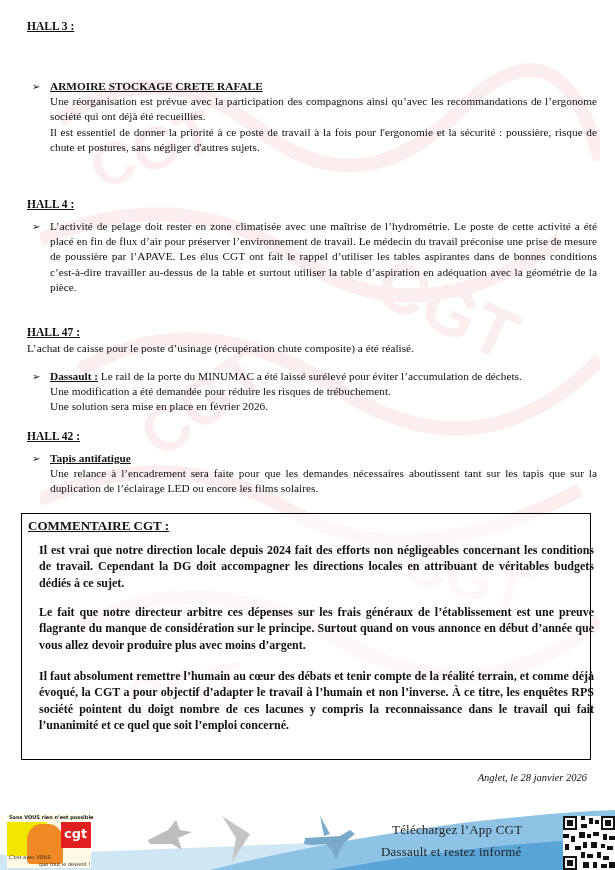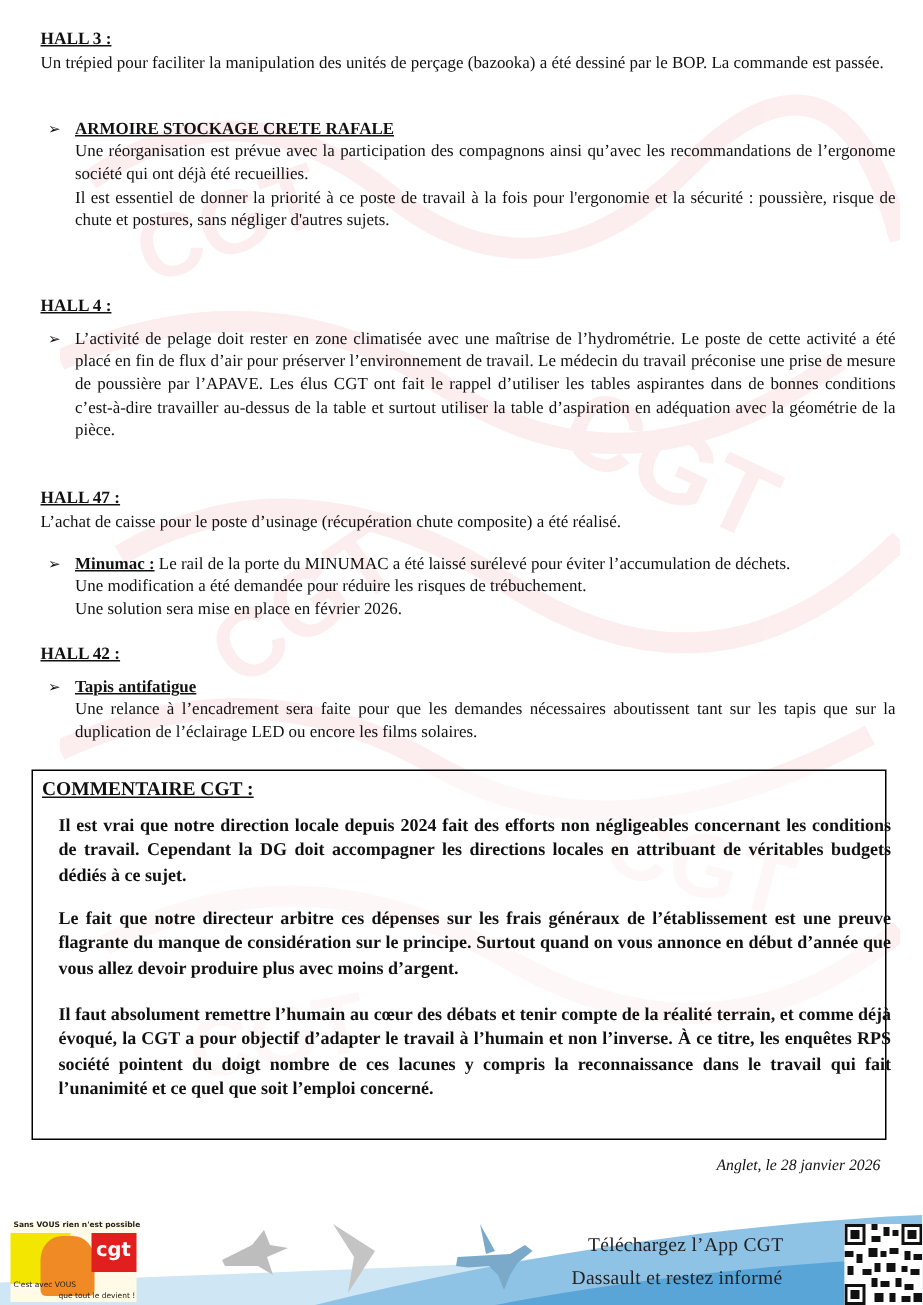--- a/index.html
+++ b/index.html
@@ -80,21 +80,20 @@
     <text x="330" y="260" font-size="70" transform="rotate(25 330 260)">CGT</text>
     <text x="120" y="420" font-size="64" transform="rotate(-35 120 420)">CGT</text>
     <text x="360" y="540" font-size="60" transform="rotate(15 360 540)">CGT</text>
     <text x="90" y="680" font-size="56" transform="rotate(-10 90 680)">CGT</text>
   </g>
 </svg>
 
 <div class="page">
 
   <div class="hall-title text" style="top:19px;">HALL 3 :</div>
-  <div class="para text" style="top:35px;">Un trépied pour faciliter la manipulation des unités de perçage (bazooka) a été dessiné par le BOP. La commande est passée.</div>
 
   <div class="bullet-row text" style="top:79px;">
     <span class="arrow">➢</span>
     <div class="content bullet-content">
       <p class="bullet-title">ARMOIRE STOCKAGE CRETE RAFALE</p>
       <p>Une réorganisation est prévue avec la participation des compagnons ainsi qu’avec les recommandations de l’ergonome société qui ont déjà été recueillies.</p>
       <p>Il est essentiel de donner la priorité à ce poste de travail à la fois pour l'ergonomie et la sécurité : poussière, risque de chute et postures, sans négliger d'autres sujets.</p>
     </div>
   </div>
 
@@ -104,21 +103,21 @@
     <div class="content bullet-content">
       <p>L’activité de pelage doit rester en zone climatisée avec une maîtrise de l’hydrométrie. Le poste de cette activité a été placé en fin de flux d’air pour préserver l’environnement de travail. Le médecin du travail préconise une prise de mesure de poussière par l’APAVE. Les élus CGT ont fait le rappel d’utiliser les tables aspirantes dans de bonnes conditions c’est-à-dire travailler au-dessus de la table et surtout utiliser la table d’aspiration  en adéquation avec la géométrie de la pièce.</p>
     </div>
   </div>
 
   <div class="hall-title text" style="top:325px;">HALL 47 :</div>
   <div class="para text" style="top:341px;">L’achat de caisse pour le poste d’usinage (récupération chute composite) a été réalisé.</div>
   <div class="bullet-row text" style="top:369px;">
     <span class="arrow">➢</span>
     <div class="content bullet-content">
-      <p><span class="bullet-title">Minumac :</span><span> Le rail de la porte du MINUMAC a été laissé surélevé pour éviter l’accumulation de déchets.</span></p>
+      <p><span class="bullet-title">Dassault :</span><span> Le rail de la porte du MINUMAC a été laissé surélevé pour éviter l’accumulation de déchets.</span></p>
       <p>Une modification a été demandée pour réduire les risques de trébuchement.</p>
       <p>Une solution sera mise en place en février 2026.</p>
     </div>
   </div>
 
   <div class="hall-title text" style="top:429px;">HALL 42 :</div>
   <div class="bullet-row text" style="top:451px;">
     <span class="arrow">➢</span>
     <div class="content bullet-content">
       <p class="bullet-title">Tapis antifatigue</p>

